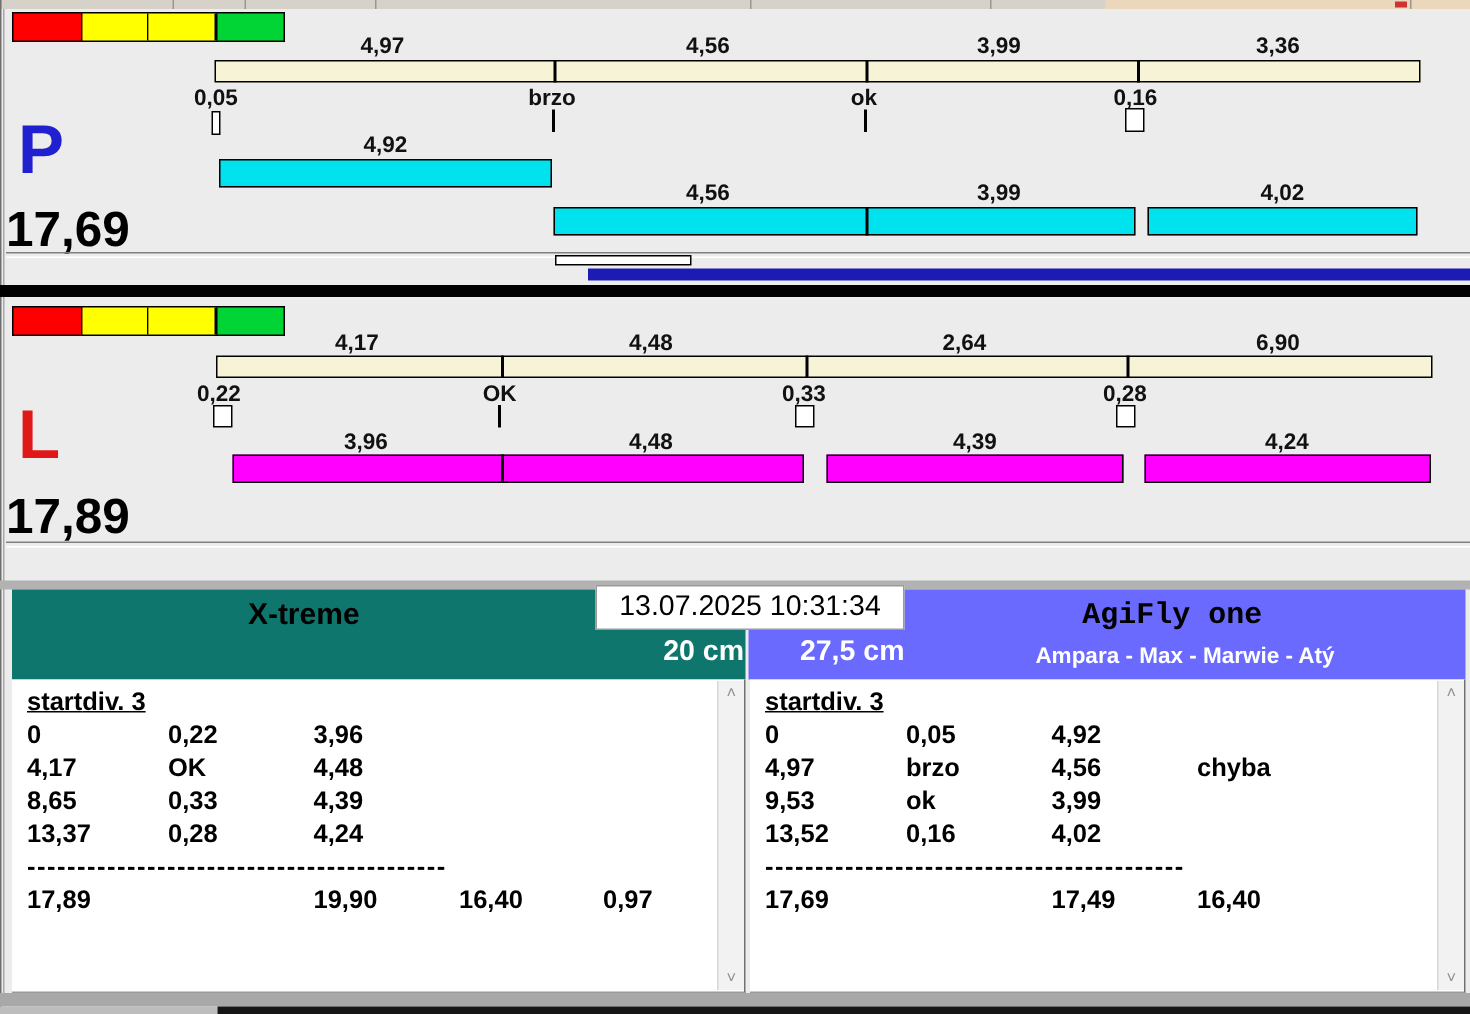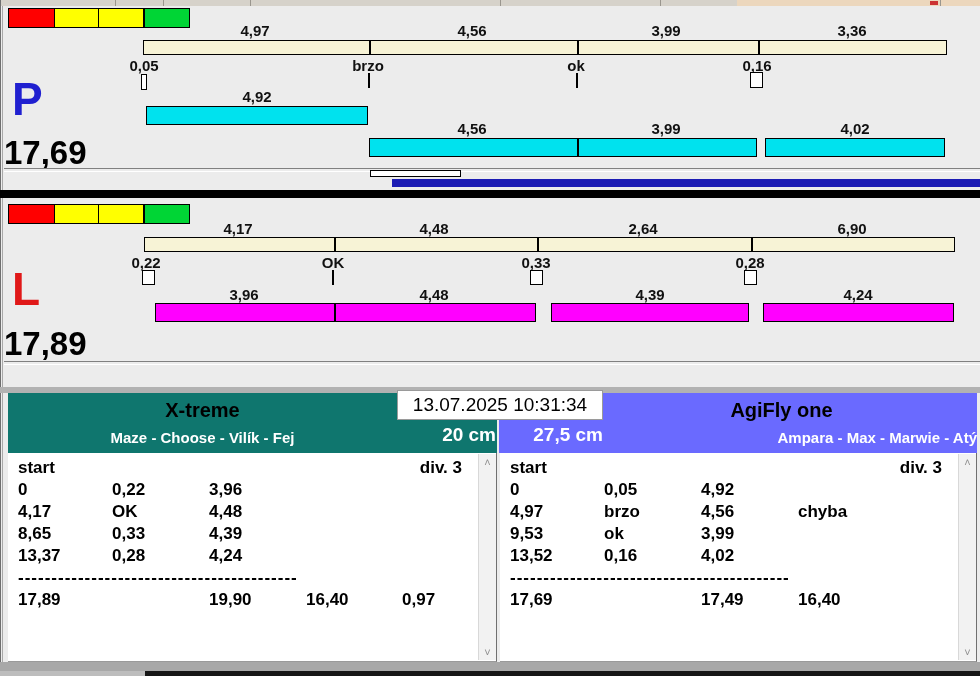--- a/index.html
+++ b/index.html
@@ -53,21 +53,21 @@
   .team-header.red{background:#0f766e;}
   .team-header.blue{background:#6a6aff;}
   .team-title{position:absolute;top:6px;font-size:20px;font-weight:bold;color:#000;text-align:center;white-space:nowrap;}
   .team-members{position:absolute;top:36px;font-size:15px;font-weight:bold;color:#fff;text-align:center;white-space:nowrap;}
   .jump-height{position:absolute;top:31px;font-size:19px;font-weight:bold;color:#fff;text-align:right;white-space:nowrap;}
   .datetime-box{left:397px;top:390px;width:206px;height:30px;background:#fff;border:1px solid #9a9a9a;box-sizing:border-box;
     font-size:19px;color:#000;text-align:center;line-height:28px;white-space:nowrap;}
 
   .score-table{top:453px;height:209px;background:#fff;border-right:1px solid #707070;border-bottom:1px solid #9a9a9a;box-sizing:border-box;}
   .score-inner{position:absolute;left:10px;top:4px;right:22px;font-size:17px;font-weight:bold;line-height:22px;color:#000;}
-  .t-head{display:flex;justify-content:space-between;padding-right:12px;}
+  .t-head{display:flex;padding-right:12px;text-decoration:underline;}
   .t-row{display:grid;grid-template-columns:94px 97px 97px 96px 1fr;}
   .t-sep{white-space:nowrap;overflow:hidden;width:280px;letter-spacing:1px;}
   .scrollbar{position:absolute;top:1px;bottom:1px;width:17px;background:#f2f2f2;border-left:1px solid #d8d8d8;}
   .scroll-btn{position:absolute;left:0;width:100%;height:16px;text-align:center;font-size:11px;color:#8f8f8f;line-height:16px;cursor:default;}
   .scroll-btn.up{top:0;}
   .scroll-btn.down{bottom:0;}
 
   .bottom-strip{left:0;top:662px;width:980px;height:9px;background:#a8a8a8;}
   .bottom-dark-left{left:0;top:671px;width:145px;height:5px;background:#bdbdbd;}
   .bottom-dark{left:145px;top:671px;width:835px;height:5px;background:#161616;}
@@ -183,28 +183,27 @@
 
   <div class="abs total-time" style="left:4px;top:327px;">17,89</div>
 
   <div class="abs groove" style="top:361px;"></div>
 </div>
 
 <div class="abs silver-strip"></div>
 
 <div class="abs team-header red" style="left:8px;top:393px;width:489px;">
   <div class="team-title" style="left:0;width:389px;">X-treme</div>
-  <div class="team-members" style="left:0;width:389px;">Maze - Choose - Vilík - Fej</div>
   <div class="jump-height" style="left:400px;width:88px;">20 cm</div>
 </div>
 
 <div class="abs team-header blue" style="left:499px;top:393px;width:478px;">
   <div class="jump-height" style="left:0;width:104px;">27,5 cm</div>
-  <div class="team-title" style="left:104px;width:357px;">AgiFly one</div>
-  <div class="team-members" style="left:104px;width:374px;text-align:right;">Ampara - Max - Marwie - Atý</div>
+  <div class="team-title" style="left:104px;width:357px;font-family:Liberation Mono, monospace;">AgiFly one</div>
+  <div class="team-members" style="left:104px;width:374px;">Ampara - Max - Marwie - Atý</div>
 </div>
 
 <div class="abs datetime-box">13.07.2025 10:31:34</div>
 
 <div class="abs score-table" style="left:8px;width:489px;">
   <div class="score-inner">
     <div class="t-head">
       <span>start</span>
       <span>div. 3</span>
     </div>

